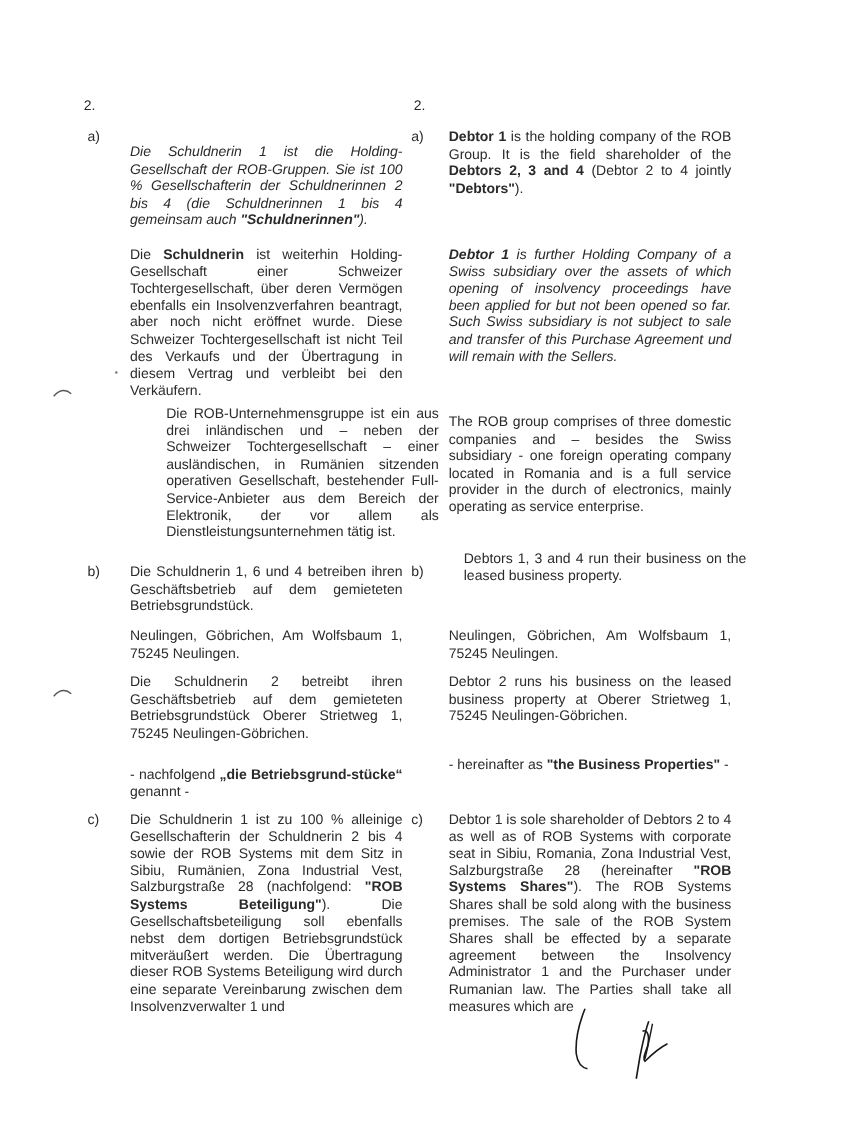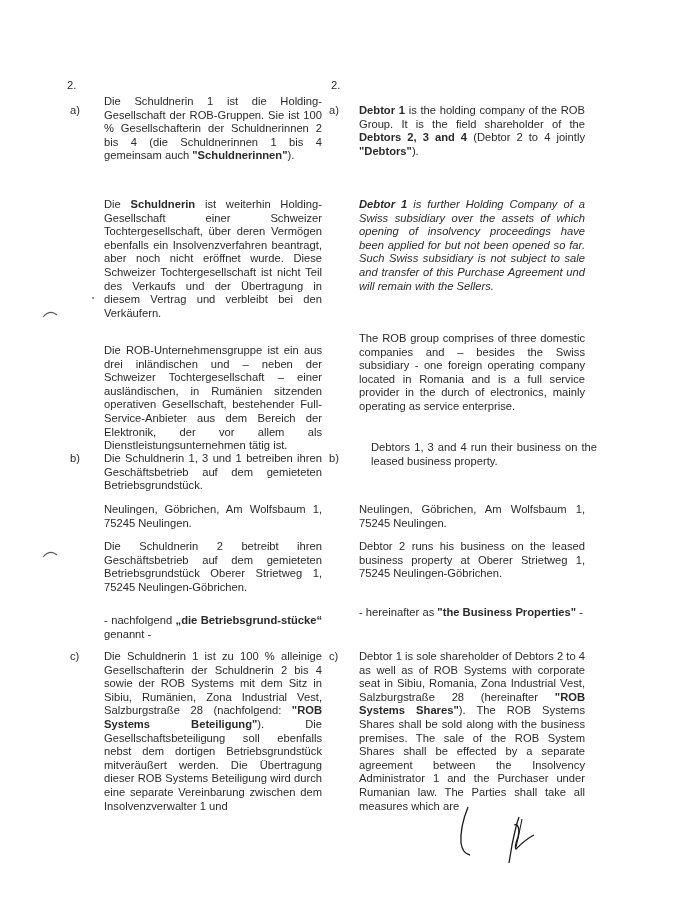--- a/index.html
+++ b/index.html
@@ -17,28 +17,28 @@
   .dot { position: absolute; width: 2px; height: 2px; background: #777; border-radius: 1px; }
   svg { position: absolute; overflow: visible; }
 </style>
 </head>
 <body>
 
 <div class="pnum" style="left:67px;">2.</div>
 <div class="pnum" style="left:331px;">2.</div>
 
 <div class="marker" style="left:70px; top:104px;">a)</div>
-<div class="para left-col" style="top:95px;"><span>Die Schuldnerin 1 ist die Holding-Gesellschaft der ROB-Gruppen. Sie ist 100 % Gesellschafterin der Schuldnerinnen 2 bis 4 (die Schuldnerinnen 1 bis 4 gemeinsam auch </span><b>"Schuldnerinnen"</b><span>).</span></div>
+<div class="para left-col" style="top:116px;font-style:italic;"><span>Die Schuldnerin 1 ist die Holding-Gesellschaft der ROB-Gruppen. Sie ist 100 % Gesellschafterin der Schuldnerinnen 2 bis 4 (die Schuldnerinnen 1 bis 4 gemeinsam auch </span><b>"Schuldnerinnen"</b><span>).</span></div>
 
 <div class="para left-col" style="top:198px;"><span>Die </span><b>Schuldnerin</b><span> ist weiterhin Holding-Gesellschaft einer Schweizer Tochtergesellschaft, über deren Vermögen ebenfalls ein Insolvenzverfahren beantragt, aber noch nicht eröffnet wurde. Diese Schweizer Tochtergesellschaft ist nicht Teil des Verkaufs und der Übertragung in diesem Vertrag und verbleibt bei den Verkäufern.</span></div>
 
-<div class="para left-col" style="top:344px;">Die ROB-Unternehmensgruppe ist ein aus drei inländischen und – neben der Schweizer Tochtergesellschaft – einer ausländischen, in Rumänien sitzenden operativen Gesellschaft, bestehender Full-Service-Anbieter aus dem Bereich der Elektronik, der vor allem als Dienstleistungsunternehmen tätig ist.</div>
+<div class="para left-col" style="top:325px;margin-left:29px;">Die ROB-Unternehmensgruppe ist ein aus drei inländischen und – neben der Schweizer Tochtergesellschaft – einer ausländischen, in Rumänien sitzenden operativen Gesellschaft, bestehender Full-Service-Anbieter aus dem Bereich der Elektronik, der vor allem als Dienstleistungsunternehmen tätig ist.</div>
 
 <div class="marker" style="left:70px; top:452px;">b)</div>
-<div class="para left-col" style="top:452px;">Die Schuldnerin 1, 3 und 1 betreiben ihren Geschäftsbetrieb auf dem gemieteten Betriebsgrundstück.</div>
+<div class="para left-col" style="top:452px;">Die Schuldnerin 1, 6 und 4 betreiben ihren Geschäftsbetrieb auf dem gemieteten Betriebsgrundstück.</div>
 <div class="para left-col" style="top:503px;">Neulingen, Göbrichen, Am Wolfsbaum 1, 75245 Neulingen.</div>
 <div class="para left-col" style="top:540px;">Die Schuldnerin 2 betreibt ihren Geschäftsbetrieb auf dem gemieteten Betriebsgrundstück Oberer Strietweg 1, 75245 Neulingen-Göbrichen.</div>
 <div class="para left-col" style="top:614px;"><span>- nachfolgend </span><b>„die Betriebsgrund-stücke“</b><span> genannt -</span></div>
 
 <div class="marker" style="left:70px; top:650px;">c)</div>
 <div class="para left-col" style="top:650px;"><span>Die Schuldnerin 1 ist zu 100 % alleinige Gesellschafterin der Schuldnerin 2 bis 4 sowie der ROB Systems mit dem Sitz in Sibiu, Rumänien, Zona Industrial Vest, Salzburgstraße 28 (nachfolgend: </span><b>"ROB Systems Beteiligung"</b><span>). Die Gesellschaftsbeteiligung soll ebenfalls nebst dem dortigen Betriebsgrundstück mitveräußert werden. Die Übertragung dieser ROB Systems Beteiligung wird durch eine separate Vereinbarung zwischen dem Insolvenzverwalter 1 und</span></div>
 
 <div class="marker" style="left:329px; top:104px;">a)</div>
 <div class="para right-col" style="top:104px;"><b>Debtor 1</b><span> is the holding company of the ROB Group. It is the field shareholder of the </span><b>Debtors 2, 3 and 4</b><span> (Debtor 2 to 4 jointly </span><b>"Debtors"</b><span>).</span></div>
 

